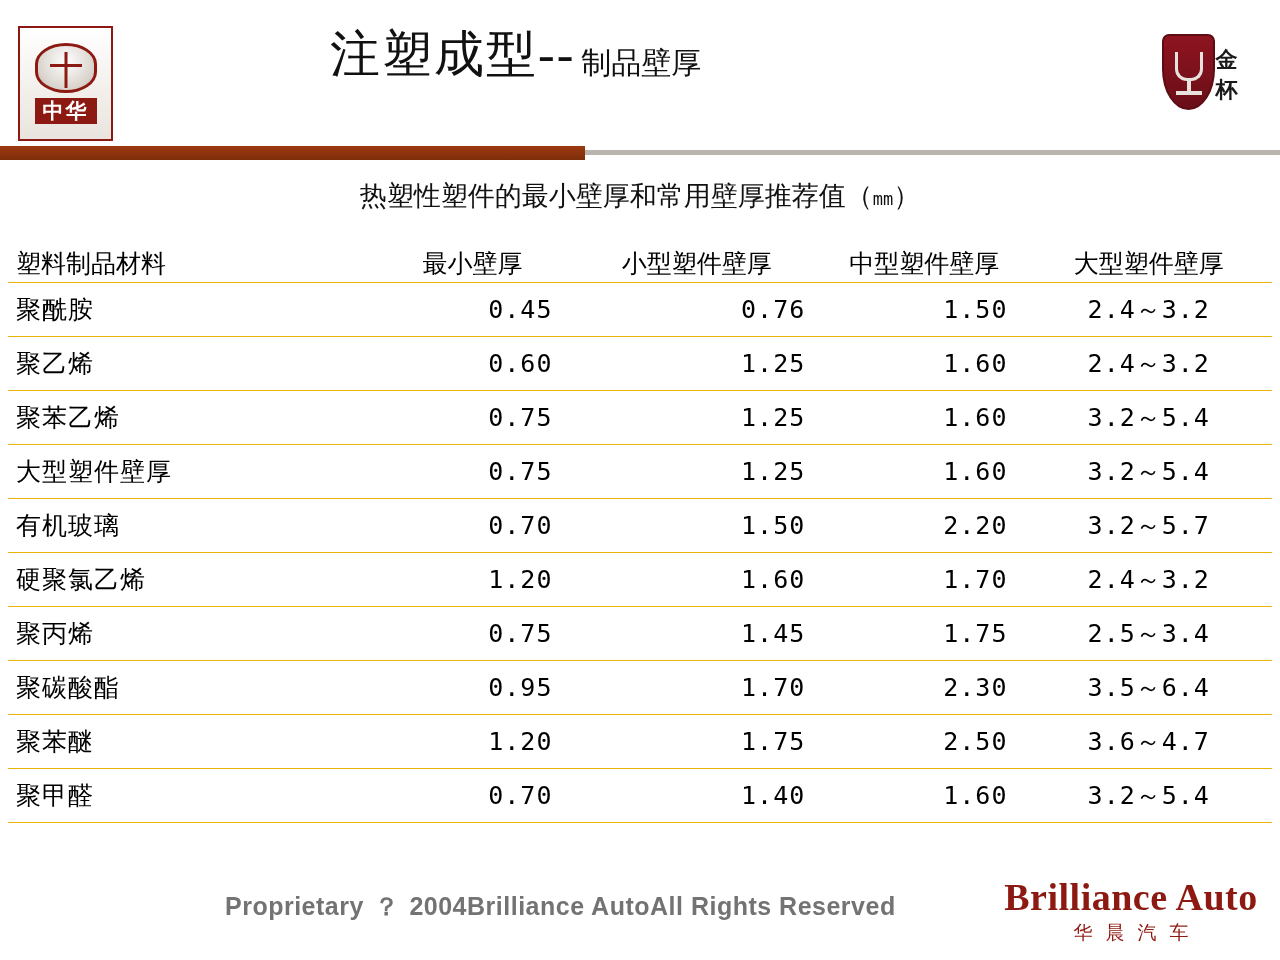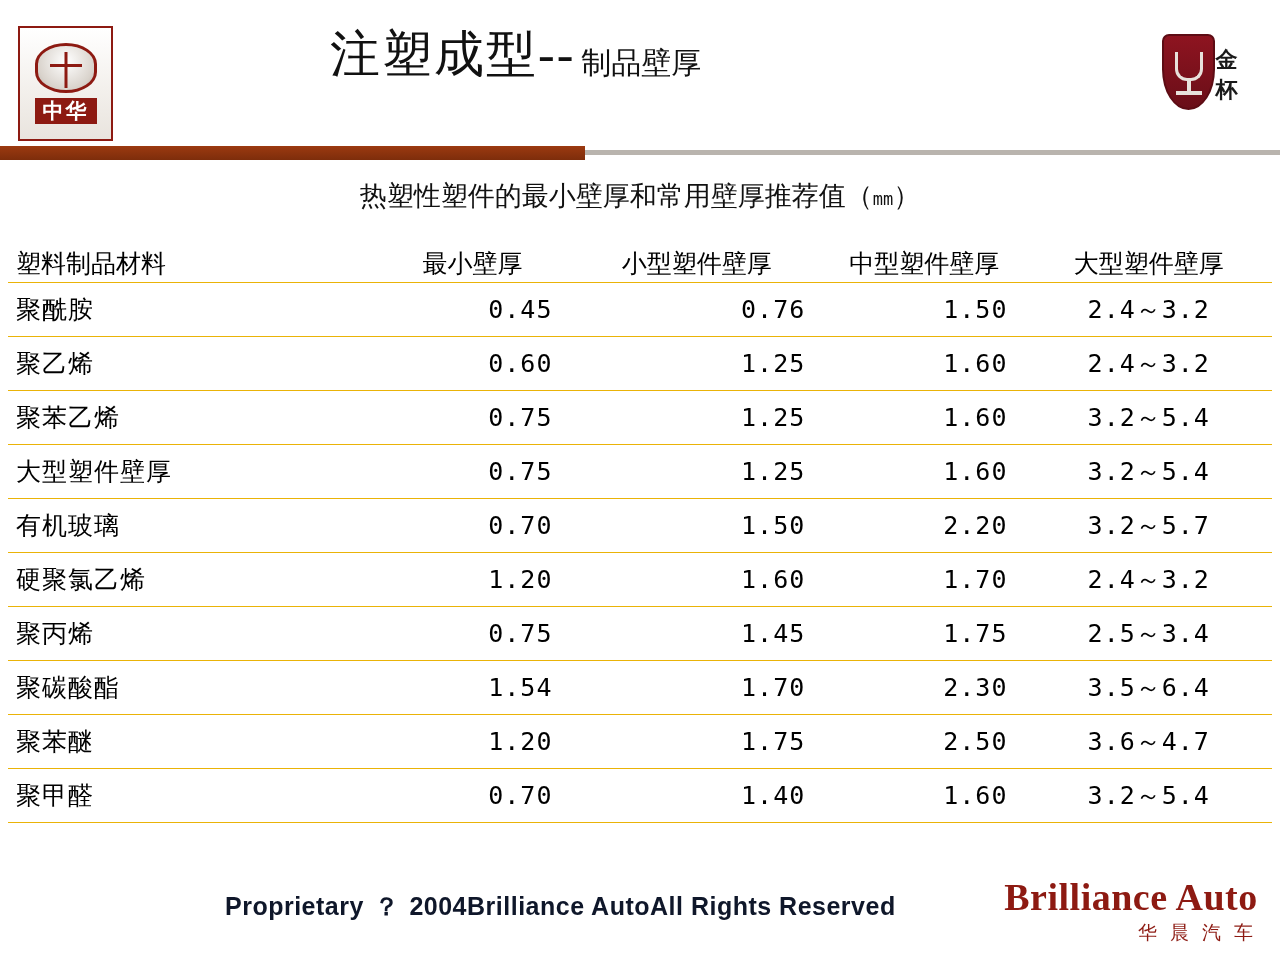--- a/index.html
+++ b/index.html
@@ -258,21 +258,21 @@
     right: 0;
     bottom: 0;
     height: 92px;
   }
   .footer-text {
     position: absolute;
     left: 225px;
     top: 22px;
     font-size: 25px;
     font-weight: bold;
-    color: #0f172a;
+    color: #737373;
     font-family: "Liberation Sans", sans-serif;
     white-space: nowrap;
     letter-spacing: 0.5px;
   }
   .footer-text .sep {
     padding: 0 10px;
   }
   .footer-logo {
     position: absolute;
     right: 14px;
@@ -288,21 +288,20 @@
     font-weight: bold;
     letter-spacing: 0.5px;
   }
   .footer-logo .fl-sub {
     font-size: 19px;
     letter-spacing: 13px;
     color: #8d1a12;
     font-family: Liberation Serif, serif;
     padding-left: 13px;
     margin-top: 2px;
-    text-align: right;
   }
 </style>
 </head>
 <body>
 
 <div class="slide-header">
 
   <div class="logo-brilliance">
     <div class="emblem"></div>
     <div class="badge-text">中华</div>
@@ -393,21 +392,21 @@
       </tr>
       <tr>
         <td class="mat">聚丙烯</td>
         <td class="num col-div">0.75</td>
         <td class="num col-div">1.45</td>
         <td class="num col-div">1.75</td>
         <td class="num range col-div">2.5～3.4</td>
       </tr>
       <tr>
         <td class="mat">聚碳酸酯</td>
-        <td class="num col-div">1.54</td>
+        <td class="num col-div">0.95</td>
         <td class="num col-div">1.70</td>
         <td class="num col-div">2.30</td>
         <td class="num range col-div">3.5～6.4</td>
       </tr>
       <tr>
         <td class="mat">聚苯醚</td>
         <td class="num col-div">1.20</td>
         <td class="num col-div">1.75</td>
         <td class="num col-div">2.50</td>
         <td class="num range col-div">3.6～4.7</td>

